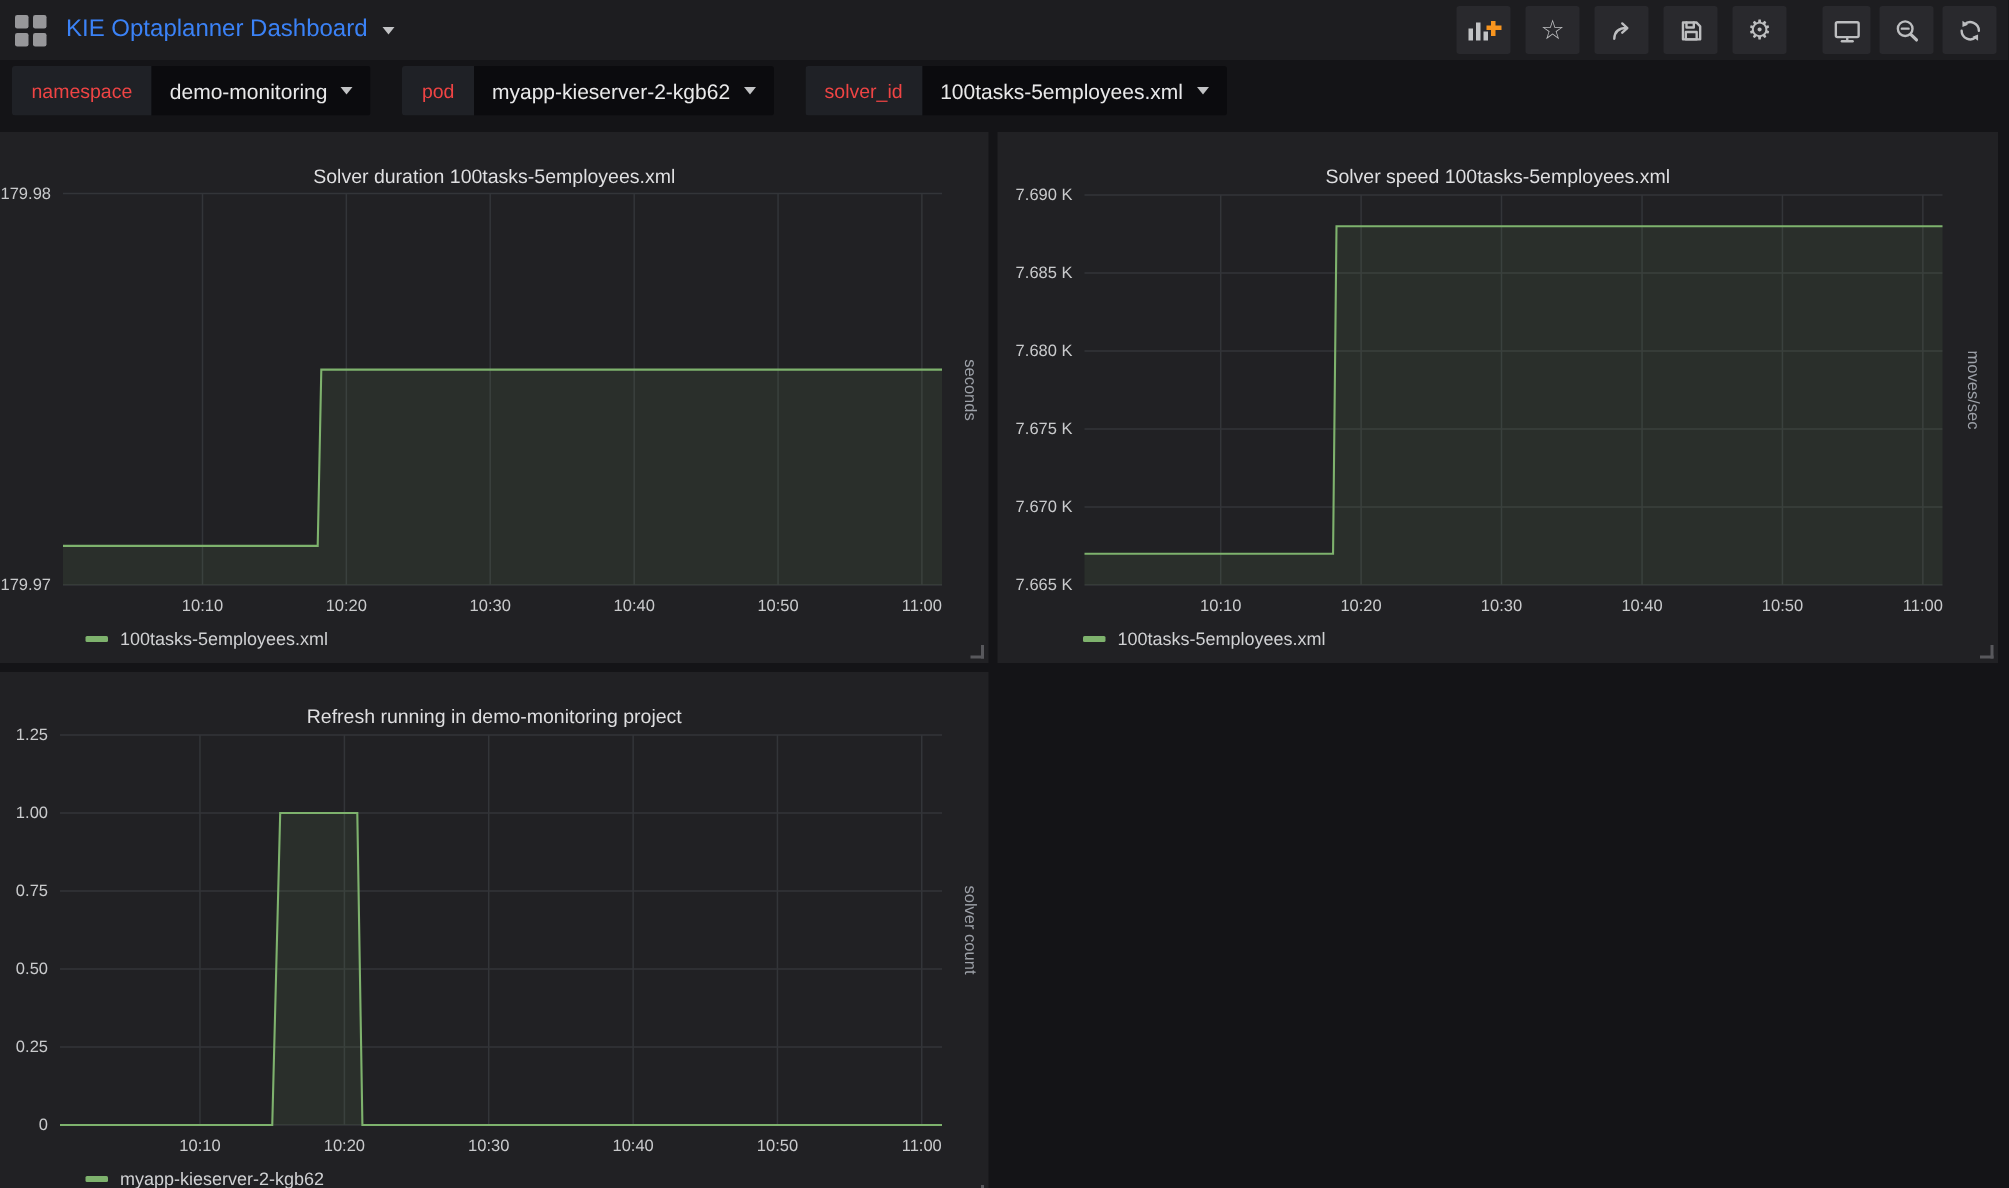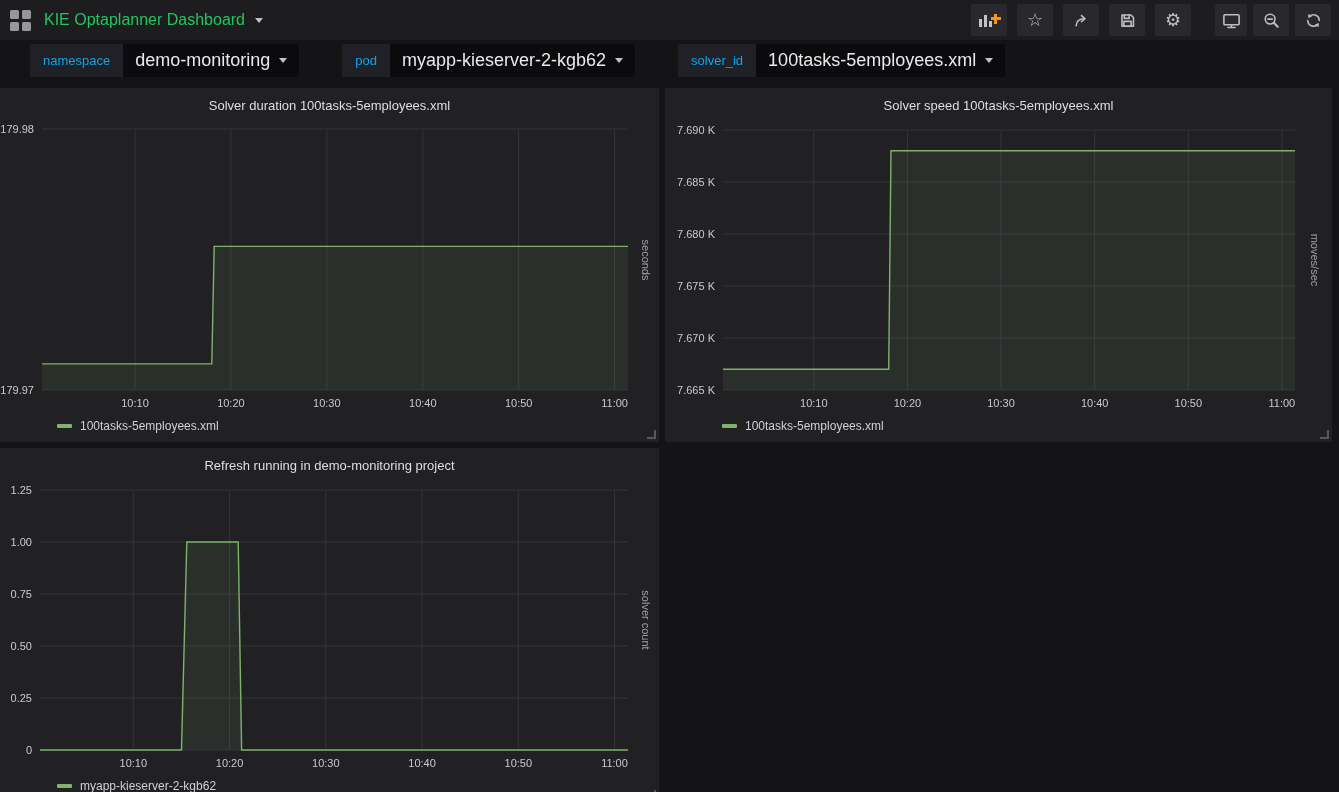--- a/index.html
+++ b/index.html
@@ -6,21 +6,21 @@
   body{
     width:1339px;height:792px;overflow:hidden;position:relative;
     background:#141417;font-family:"Liberation Sans",sans-serif;
   }
   
   .navbar{position:absolute;left:0;top:0;width:1339px;height:40px;background:#1d1d20;}
   .logo{position:absolute;left:10px;top:10px;width:21px;height:21px;display:grid;
         grid-template-columns:9px 9px;grid-template-rows:9px 9px;gap:2.5px;cursor:pointer;}
   .logo div{background:#97979a;border-radius:1.5px;}
   .dash-title{position:absolute;left:44px;top:0;height:40px;display:flex;align-items:center;gap:10px;
-        color:#22c55e;font-size:16px;cursor:pointer;}
+        color:#3b82f6;font-size:16px;cursor:pointer;}
   .caret{width:0;height:0;border-left:4px solid transparent;border-right:4px solid transparent;
         border-top:5px solid #c2c3c5;display:inline-block;}
   .nav-right{position:absolute;right:8px;top:4px;height:32px;display:flex;align-items:center;}
   .nav-btn{width:36px;height:32px;background:#29292d;border-radius:2px;display:flex;align-items:center;
         justify-content:center;margin-left:10px;color:#bdbec0;cursor:pointer;flex:none;}
   .nav-btn.glyph{font-size:18px;line-height:1;}
   .nav-btn.monitor{margin-left:24px;width:32px;}
   .icon-stroke{stroke:#bdbec0;fill:none;stroke-width:1.5;stroke-linecap:round;stroke-linejoin:round;}
   .timepicker{height:32px;background:#26262a;border-radius:2px;display:flex;align-items:center;
         padding:0 13px;margin-left:20px;gap:8px;cursor:pointer;flex:none;}
@@ -29,29 +29,29 @@
   
   .addpanel-icon{position:relative;width:23px;height:17px;}
   .addpanel-icon .b{position:absolute;bottom:2px;width:3.5px;background:#c2c3c5;}
   .b1{left:1px;height:8px;} .b2{left:6px;height:12px;} .b3{left:11px;height:6px;}
   .plus{position:absolute;right:0;top:2px;width:10px;height:10px;}
   .plus .ph{position:absolute;left:0;top:3.5px;width:10px;height:3px;background:#f7941e;}
   .plus .pv{position:absolute;left:3.5px;top:0;width:3px;height:10px;background:#f7941e;}
   
   .submenu{position:absolute;left:8px;top:44px;display:flex;gap:21px;}
   .var{display:flex;height:33px;border-radius:2px;overflow:hidden;flex:none;}
-  .var-label{background:#1f2126;color:#0ea5e9;font-size:13px;display:flex;align-items:center;padding:0 13px;margin-left:22px;}
-  .var-value{background:#0b0b0e;color:#e9e9ea;font-size:18px;display:flex;align-items:center;
+  .var-label{background:#1f2126;color:#ef4444;font-size:13px;display:flex;align-items:center;padding:0 13px;}
+  .var-value{background:#0b0b0e;color:#e9e9ea;font-size:14px;display:flex;align-items:center;
         gap:9px;padding:0 12px;cursor:pointer;}
   
   .panel{position:absolute;background:#212124;}
   #panel-1{left:0;top:88px;width:659px;height:354px;}
   #panel-2{left:665px;top:88px;width:667px;height:354px;text-decoration:underline;}
   #panel-3{left:0;top:448px;width:659px;height:354px;}
-  .panel-title{position:absolute;left:0;right:0;top:4px;height:27px;display:flex;align-items:center;
+  .panel-title{position:absolute;left:0;right:0;top:16px;height:27px;display:flex;align-items:center;
         justify-content:center;color:#dfdfe1;font-size:13px;font-weight:500;cursor:pointer;z-index:2;}
   .chart-holder{position:absolute;left:0;top:0;z-index:1;}
   .tick{fill:#c9cacc;font-size:11px;font-family:"Liberation Sans",sans-serif;}
   .legend{position:absolute;left:57px;top:331px;display:flex;align-items:center;gap:8px;z-index:2;cursor:pointer;}
   .legend-dash{width:15px;height:4px;border-radius:1px;background:#7eb26d;}
   .legend-label{color:#d0d1d3;font-size:12px;}
   .raxis{position:absolute;color:#9da1a8;font-size:11px;writing-mode:vertical-rl;
         transform:translateY(-50%);z-index:2;}
   .raxis.off1{top:172px;right:7px;} .raxis.off2{top:172px;right:11px;}
   .resize-handle{position:absolute;right:3px;bottom:3px;width:7px;height:7px;

